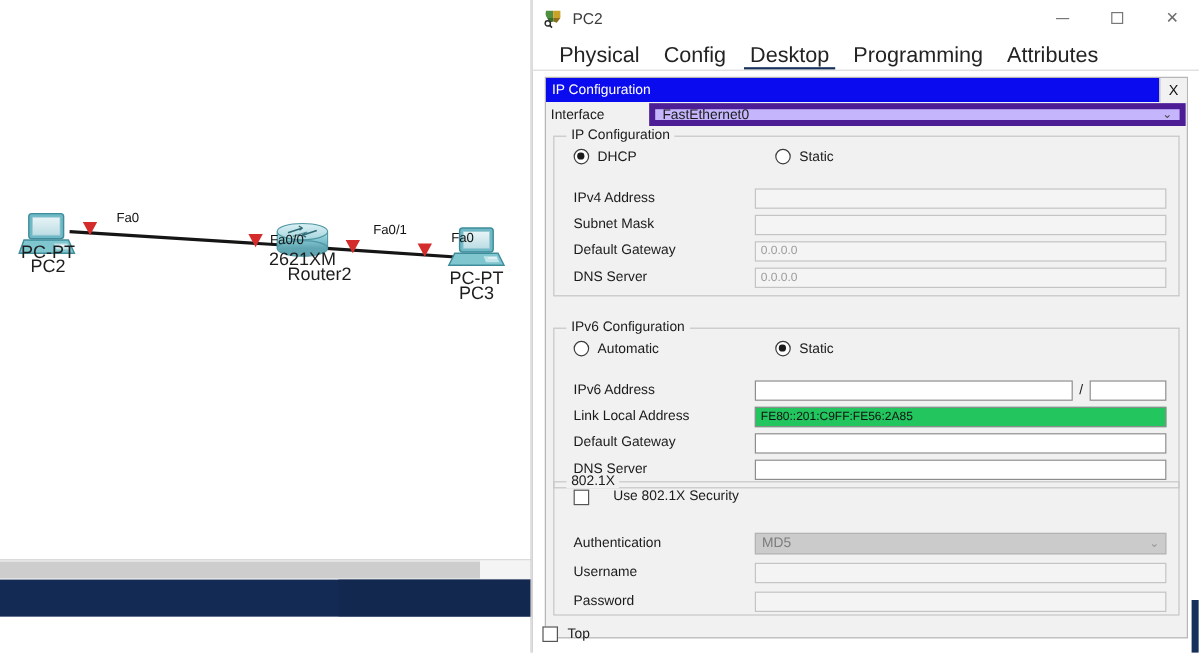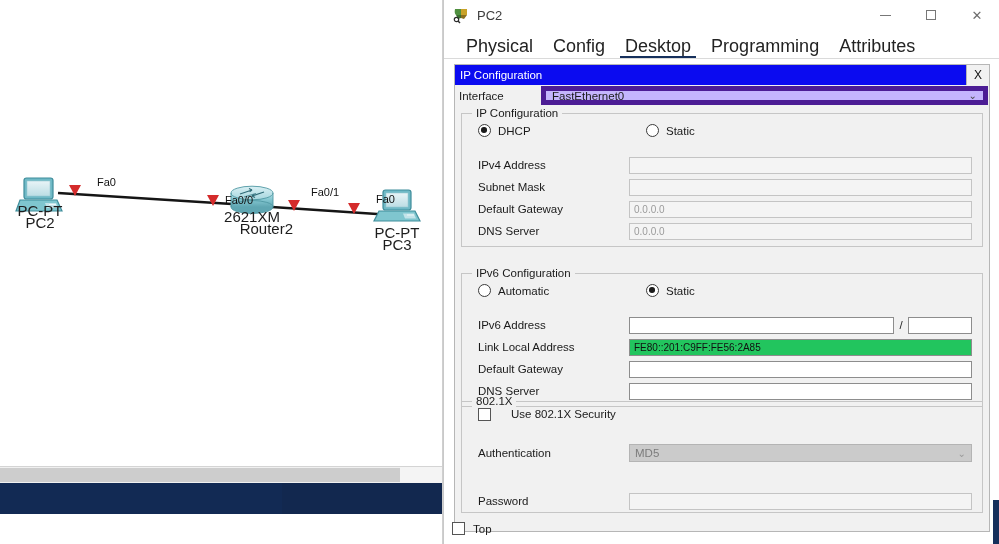--- a/index.html
+++ b/index.html
@@ -445,20 +445,24 @@
         <span>Use 802.1X Security</span>
       </div>
 
       <div class="field-row" style="top:40px;">
         <div class="field-label">Authentication</div>
         <div class="select-disabled">
           <span>MD5</span>
           <span class="chev">⌄</span>
         </div>
       </div>
+      <div class="field-row" style="top:64px;">
+        <div class="field-label">Username</div>
+        <div class="field-input"></div>
+      </div>
       <div class="field-row" style="top:88px;">
         <div class="field-label">Password</div>
         <div class="field-input"></div>
       </div>
     </div>
   </div>
 </div>
 
 <div id="top-row">
   <span class="check"></span>

